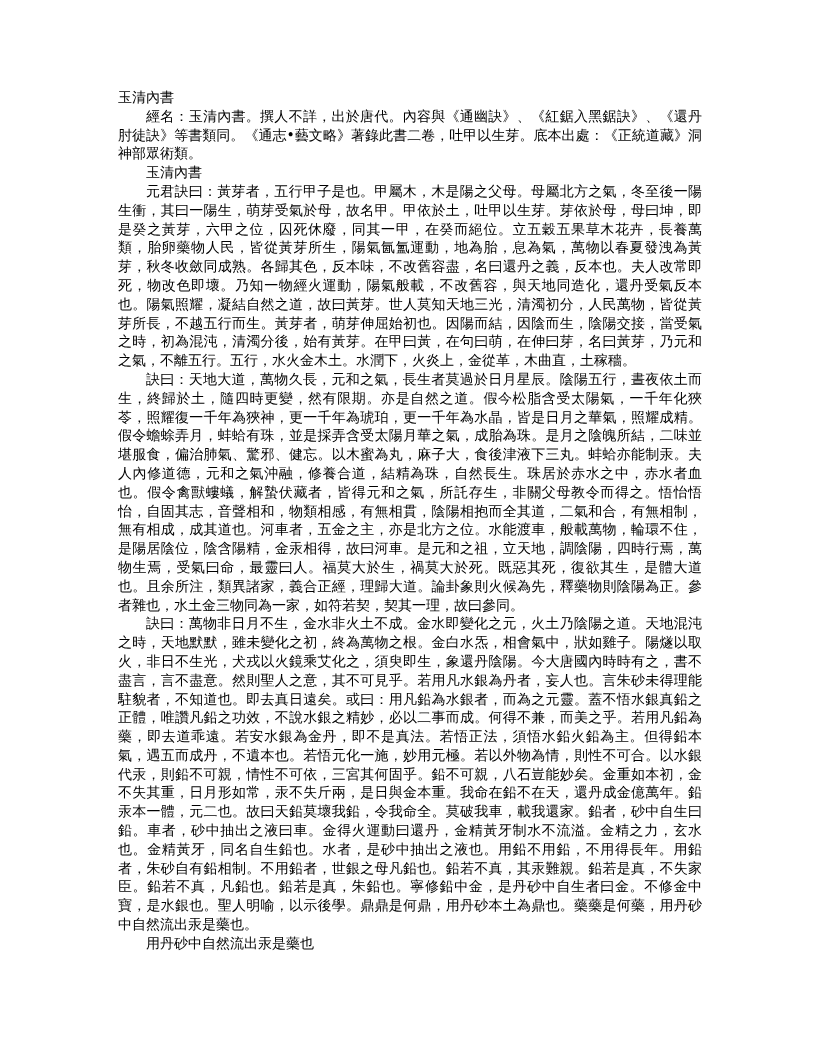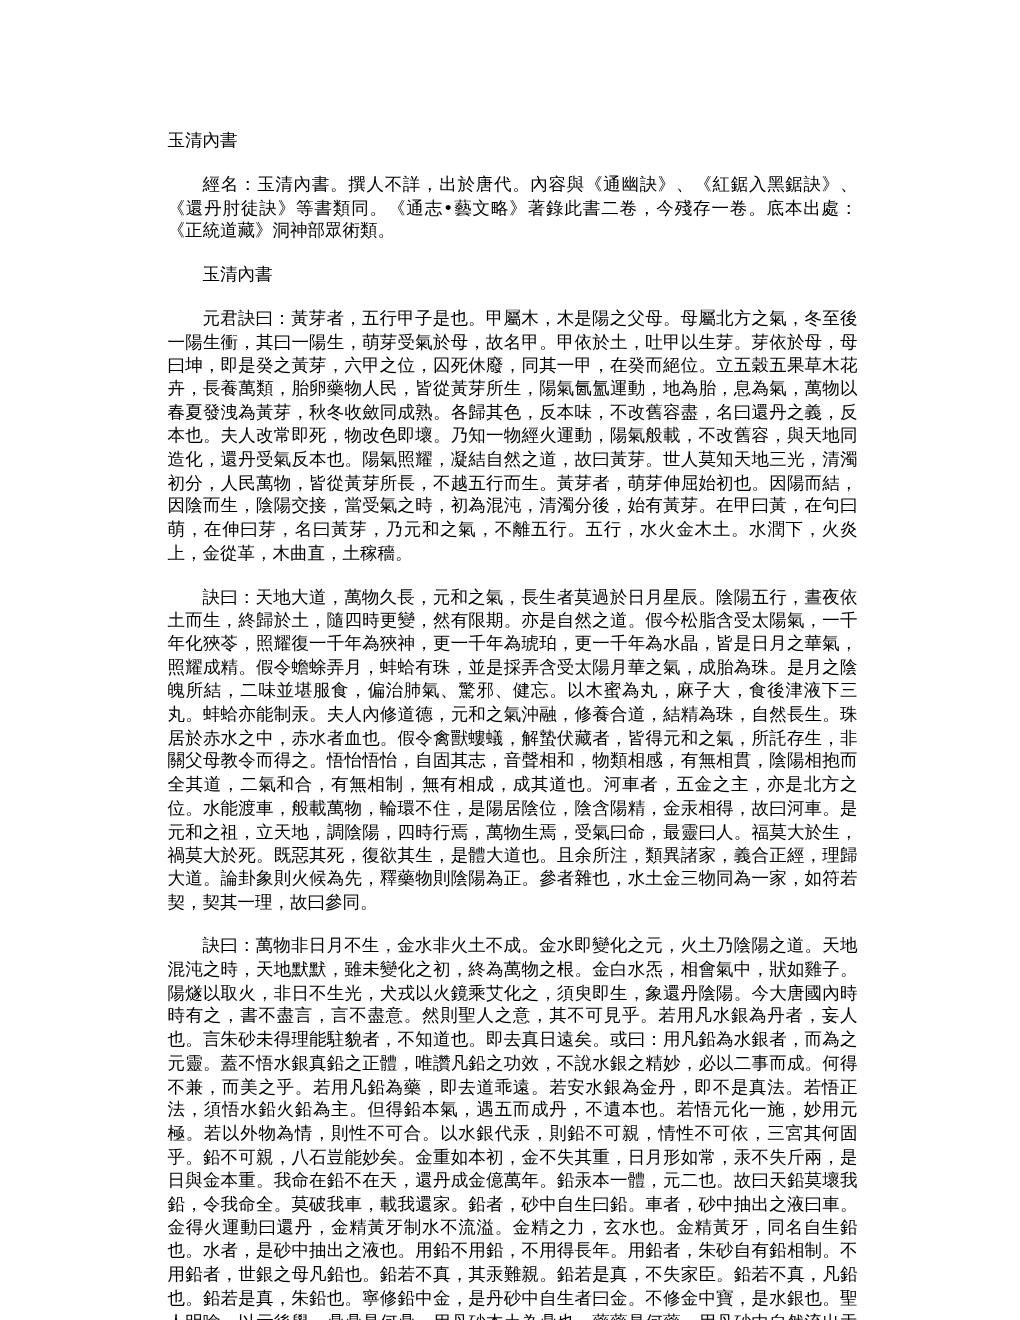--- a/index.html
+++ b/index.html
@@ -21,34 +21,34 @@
     width: 584px;
     font-family: "DejaVu Serif", "Liberation Serif", serif;
     font-size: 14px;
     line-height: 18.8px;
     color: #000000;
     text-align: justify;
     text-justify: inter-ideograph;
     word-break: break-all;
   }
   .content p {
-    margin: 16px;
+    margin: 0;
     padding: 0;
     text-indent: 2em;
   }
   .content p.doc-title {
     text-indent: 0;
   }
 </style>
 </head>
 <body>
 
 <div class="page">
   <div class="content">
     <p class="doc-title">玉清內書</p>
-    <p>經名：玉清內書。撰人不詳，出於唐代。內容與《通幽訣》、《紅鋸入黑鋸訣》、《還丹肘徒訣》等書類同。《通志•藝文略》著錄此書二卷，今殘存一卷。底本出處：《正統道藏》洞神部眾術類。</p>
+    <p>經名：玉清內書。撰人不詳，出於唐代。內容與《通幽訣》、《紅鋸入黑鋸訣》、《還丹肘徒訣》等書類同。《通志•藝文略》著錄此書二卷，吐甲以生芽。底本出處：《正統道藏》洞神部眾術類。</p>
     <p>玉清內書</p>
     <p>元君訣曰：黃芽者，五行甲子是也。甲屬木，木是陽之父母。母屬北方之氣，冬至後一陽生衝，其曰一陽生，萌芽受氣於母，故名甲。甲依於土，吐甲以生芽。芽依於母，母曰坤，即是癸之黃芽，六甲之位，囚死休廢，同其一甲，在癸而絕位。立五穀五果草木花卉，長養萬類，胎卵藥物人民，皆從黃芽所生，陽氣氤氳運動，地為胎，息為氣，萬物以春夏發洩為黃芽，秋冬收斂同成熟。各歸其色，反本味，不改舊容盡，名曰還丹之義，反本也。夫人改常即死，物改色即壞。乃知一物經火運動，陽氣般載，不改舊容，與天地同造化，還丹受氣反本也。陽氣照耀，凝結自然之道，故曰黃芽。世人莫知天地三光，清濁初分，人民萬物，皆從黃芽所長，不越五行而生。黃芽者，萌芽伸屈始初也。因陽而結，因陰而生，陰陽交接，當受氣之時，初為混沌，清濁分後，始有黃芽。在甲曰黃，在句曰萌，在伸曰芽，名曰黃芽，乃元和之氣，不離五行。五行，水火金木土。水潤下，火炎上，金從革，木曲直，土稼穡。</p>
     <p>訣曰：天地大道，萬物久長，元和之氣，長生者莫過於日月星辰。陰陽五行，晝夜依土而生，終歸於土，隨四時更變，然有限期。亦是自然之道。假今松脂含受太陽氣，一千年化狹苓，照耀復一千年為狹神，更一千年為琥珀，更一千年為水晶，皆是日月之華氣，照耀成精。假令蟾蜍弄月，蚌蛤有珠，並是採弄含受太陽月華之氣，成胎為珠。是月之陰魄所結，二味並堪服食，偏治肺氣、驚邪、健忘。以木蜜為丸，麻子大，食後津液下三丸。蚌蛤亦能制汞。夫人內修道德，元和之氣沖融，修養合道，結精為珠，自然長生。珠居於赤水之中，赤水者血也。假令禽獸螻蟻，解蟄伏藏者，皆得元和之氣，所託存生，非關父母教令而得之。悟怡悟怡，自固其志，音聲相和，物類相感，有無相貫，陰陽相抱而全其道，二氣和合，有無相制，無有相成，成其道也。河車者，五金之主，亦是北方之位。水能渡車，般載萬物，輪環不住，是陽居陰位，陰含陽精，金汞相得，故曰河車。是元和之祖，立天地，調陰陽，四時行焉，萬物生焉，受氣曰命，最靈曰人。福莫大於生，禍莫大於死。既惡其死，復欲其生，是體大道也。且余所注，類異諸家，義合正經，理歸大道。論卦象則火候為先，釋藥物則陰陽為正。參者雜也，水土金三物同為一家，如符若契，契其一理，故曰參同。</p>
     <p>訣曰：萬物非日月不生，金水非火土不成。金水即變化之元，火土乃陰陽之道。天地混沌之時，天地默默，雖未變化之初，終為萬物之根。金白水炁，相會氣中，狀如雞子。陽燧以取火，非日不生光，犬戎以火鏡乘艾化之，須臾即生，象還丹陰陽。今大唐國內時時有之，書不盡言，言不盡意。然則聖人之意，其不可見乎。若用凡水銀為丹者，妄人也。言朱砂未得理能駐貌者，不知道也。即去真日遠矣。或曰：用凡鉛為水銀者，而為之元靈。蓋不悟水銀真鉛之正體，唯讚凡鉛之功效，不說水銀之精妙，必以二事而成。何得不兼，而美之乎。若用凡鉛為藥，即去道乖遠。若安水銀為金丹，即不是真法。若悟正法，須悟水鉛火鉛為主。但得鉛本氣，遇五而成丹，不遺本也。若悟元化一施，妙用元極。若以外物為情，則性不可合。以水銀代汞，則鉛不可親，情性不可依，三宮其何固乎。鉛不可親，八石豈能妙矣。金重如本初，金不失其重，日月形如常，汞不失斤兩，是日與金本重。我命在鉛不在天，還丹成金億萬年。鉛汞本一體，元二也。故曰天鉛莫壞我鉛，令我命全。莫破我車，載我還家。鉛者，砂中自生曰鉛。車者，砂中抽出之液曰車。金得火運動曰還丹，金精黃牙制水不流溢。金精之力，玄水也。金精黃牙，同名自生鉛也。水者，是砂中抽出之液也。用鉛不用鉛，不用得長年。用鉛者，朱砂自有鉛相制。不用鉛者，世銀之母凡鉛也。鉛若不真，其汞難親。鉛若是真，不失家臣。鉛若不真，凡鉛也。鉛若是真，朱鉛也。寧修鉛中金，是丹砂中自生者曰金。不修金中寶，是水銀也。聖人明喻，以示後學。鼎鼎是何鼎，用丹砂本土為鼎也。藥藥是何藥，用丹砂中自然流出汞是藥也。</p>
-    <p>並是採弄含受太陽月華之氣</p>
+    <p>用丹砂中自然流出汞是藥也</p>
   </div>
 </div>
 
 </body></html>

